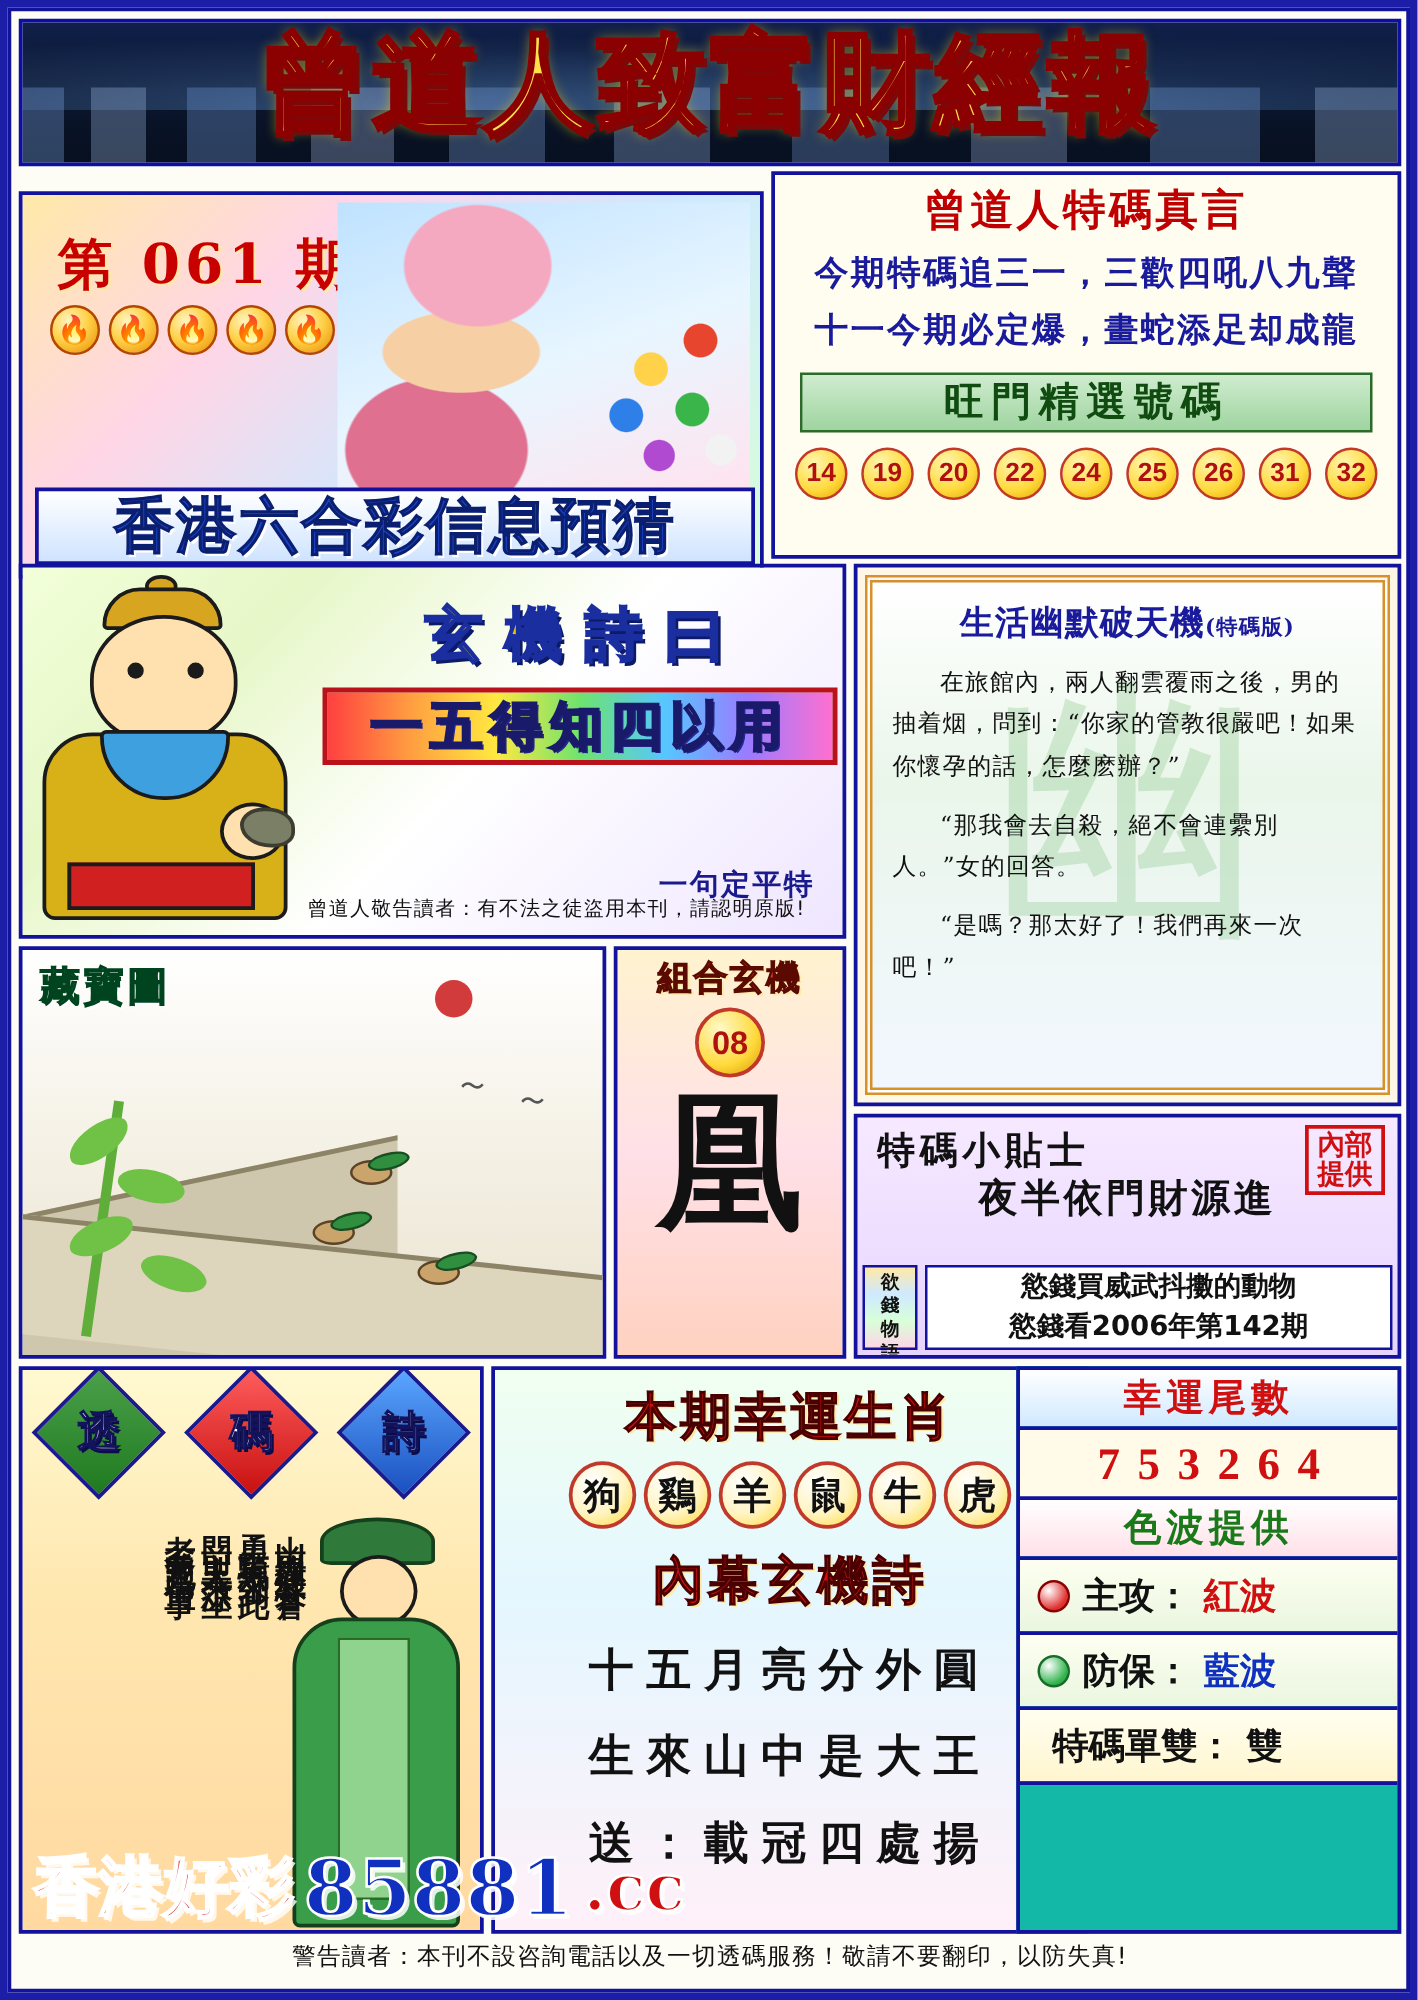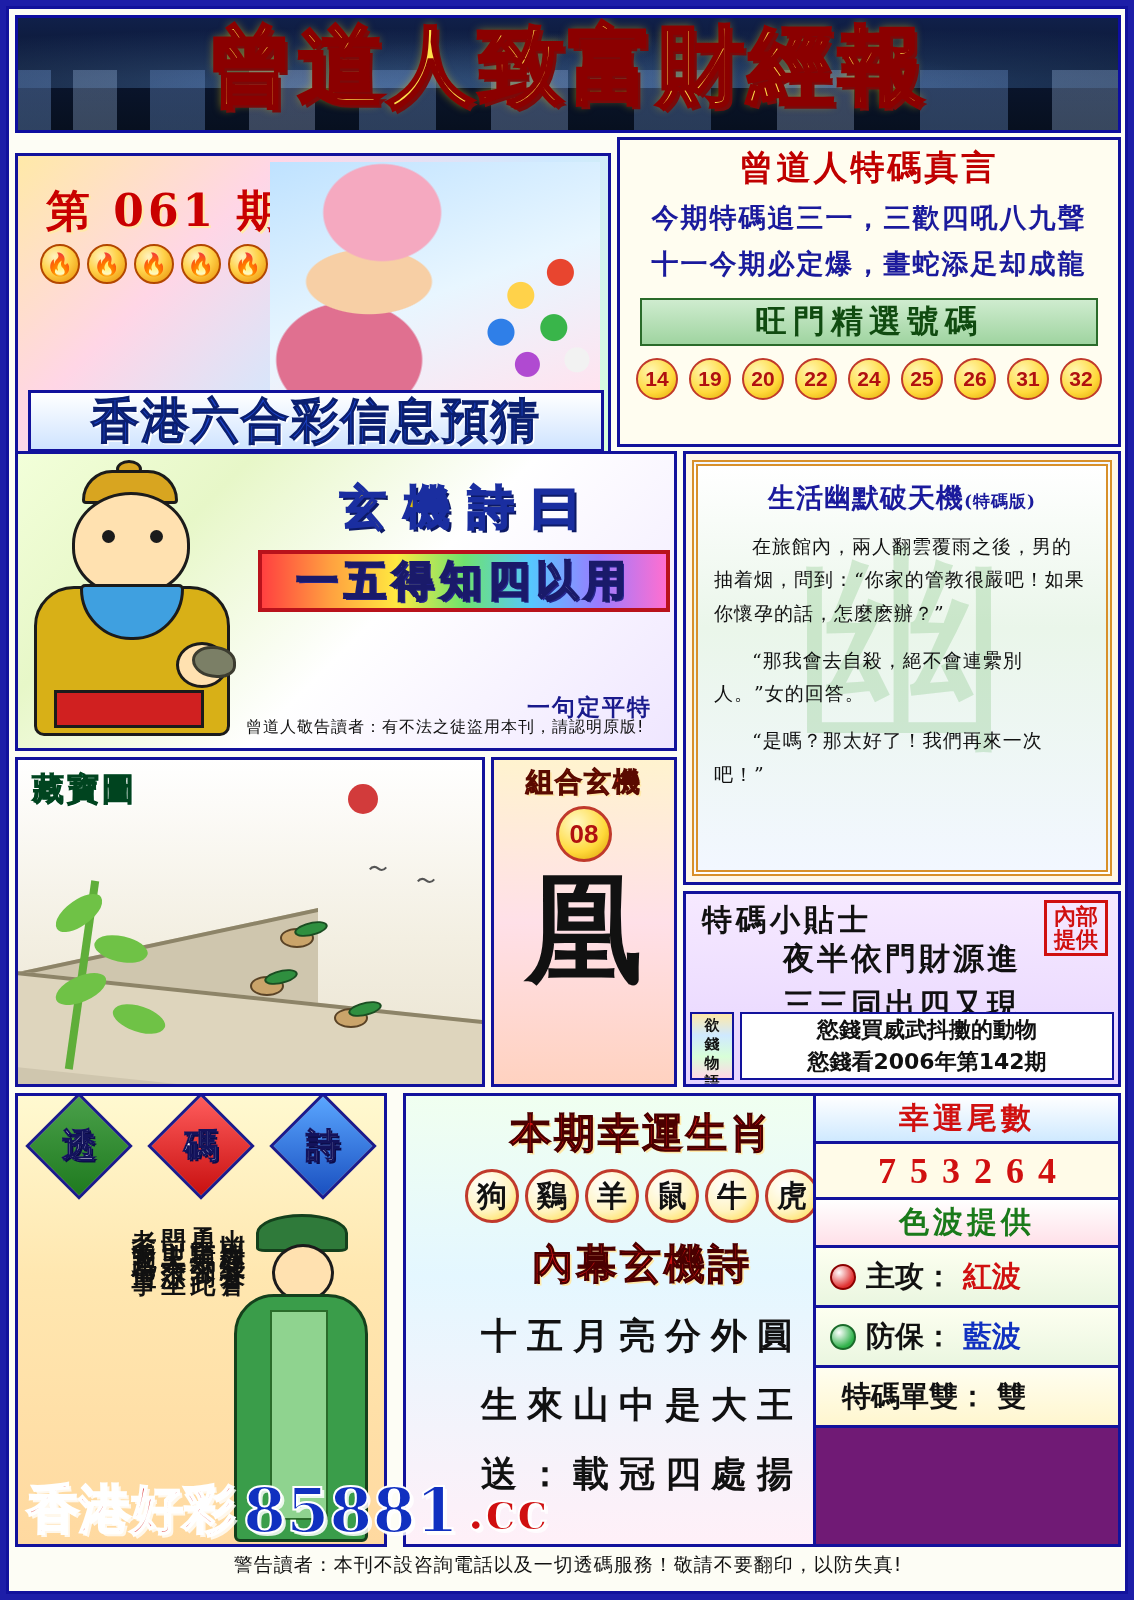--- a/index.html
+++ b/index.html
@@ -369,21 +369,21 @@
   }
   .vcol {
     writing-mode:vertical-rl; text-orientation:upright;
     font-family:"DejaVu Serif", serif; font-weight:bold;
     font-size:25px; color:#111; letter-spacing:7px;
     line-height:1.1;
   }
 
   
   .bm {
-    position:absolute; left:394px; top:1084px; width:478px; height:454px;
+    position:absolute; left:384px; top:1084px; width:478px; height:454px;
     border:3px solid #12129c;
     background:linear-gradient(180deg,#f0fff0 0%, #e4f7ff 40%, #fff0f8 100%);
     overflow:hidden;
   }
   .bm-t1 {
     text-align:center; margin-top:10px;
     font-family:"DejaVu Serif", serif; font-weight:bold; font-size:41px;
     color:#d01010; -webkit-text-stroke:1px #4a0000;
     text-shadow:2px 2px 0 #ffe9a8; letter-spacing:3px;
   }
@@ -404,21 +404,21 @@
   .bm-line {
     text-align:center; margin-top:20px;
     font-family:"DejaVu Serif", serif; font-weight:bold; font-size:36px;
     color:#111; letter-spacing:10px;
   }
 
   
   .br {
     position:absolute; left:804px; top:1084px; width:308px; height:454px;
     border:3px solid #12129c;
-    background:#701a75;
+    background:#14b8a6;
     overflow:hidden;
   }
   .br-head {
     height:48px; background:linear-gradient(180deg,#ffffff,#cfe9ff);
     border-bottom:3px solid #12129c;
     display:flex; align-items:center; justify-content:center;
     font-family:"DejaVu Serif", serif; font-weight:bold; font-size:30px;
     color:#d01010; letter-spacing:4px;
   }
   .br-digits {
@@ -573,21 +573,20 @@
   <div class="combo">
     <div class="combo-title">組合玄機</div>
     <div class="combo-ball-top">08</div>
     <div class="combo-char">凰</div>
   </div>
 
   <div class="tips">
     <div class="tips-title">特碼小貼士</div>
     <div class="stamp">內部提供</div>
     <div class="tips-line tips-l1">夜半依門財源進</div>
-    <div class="tips-line">三三同出四又現</div>
     <div class="side-tag">
       <span>欲</span>
       <span>錢</span>
       <span>物</span>
       <span>語</span>
     </div>
     <div class="tips-footer">
       <div>慾錢買威武抖擻的動物</div>
       <div>慾錢看2006年第142期</div>
     </div>

